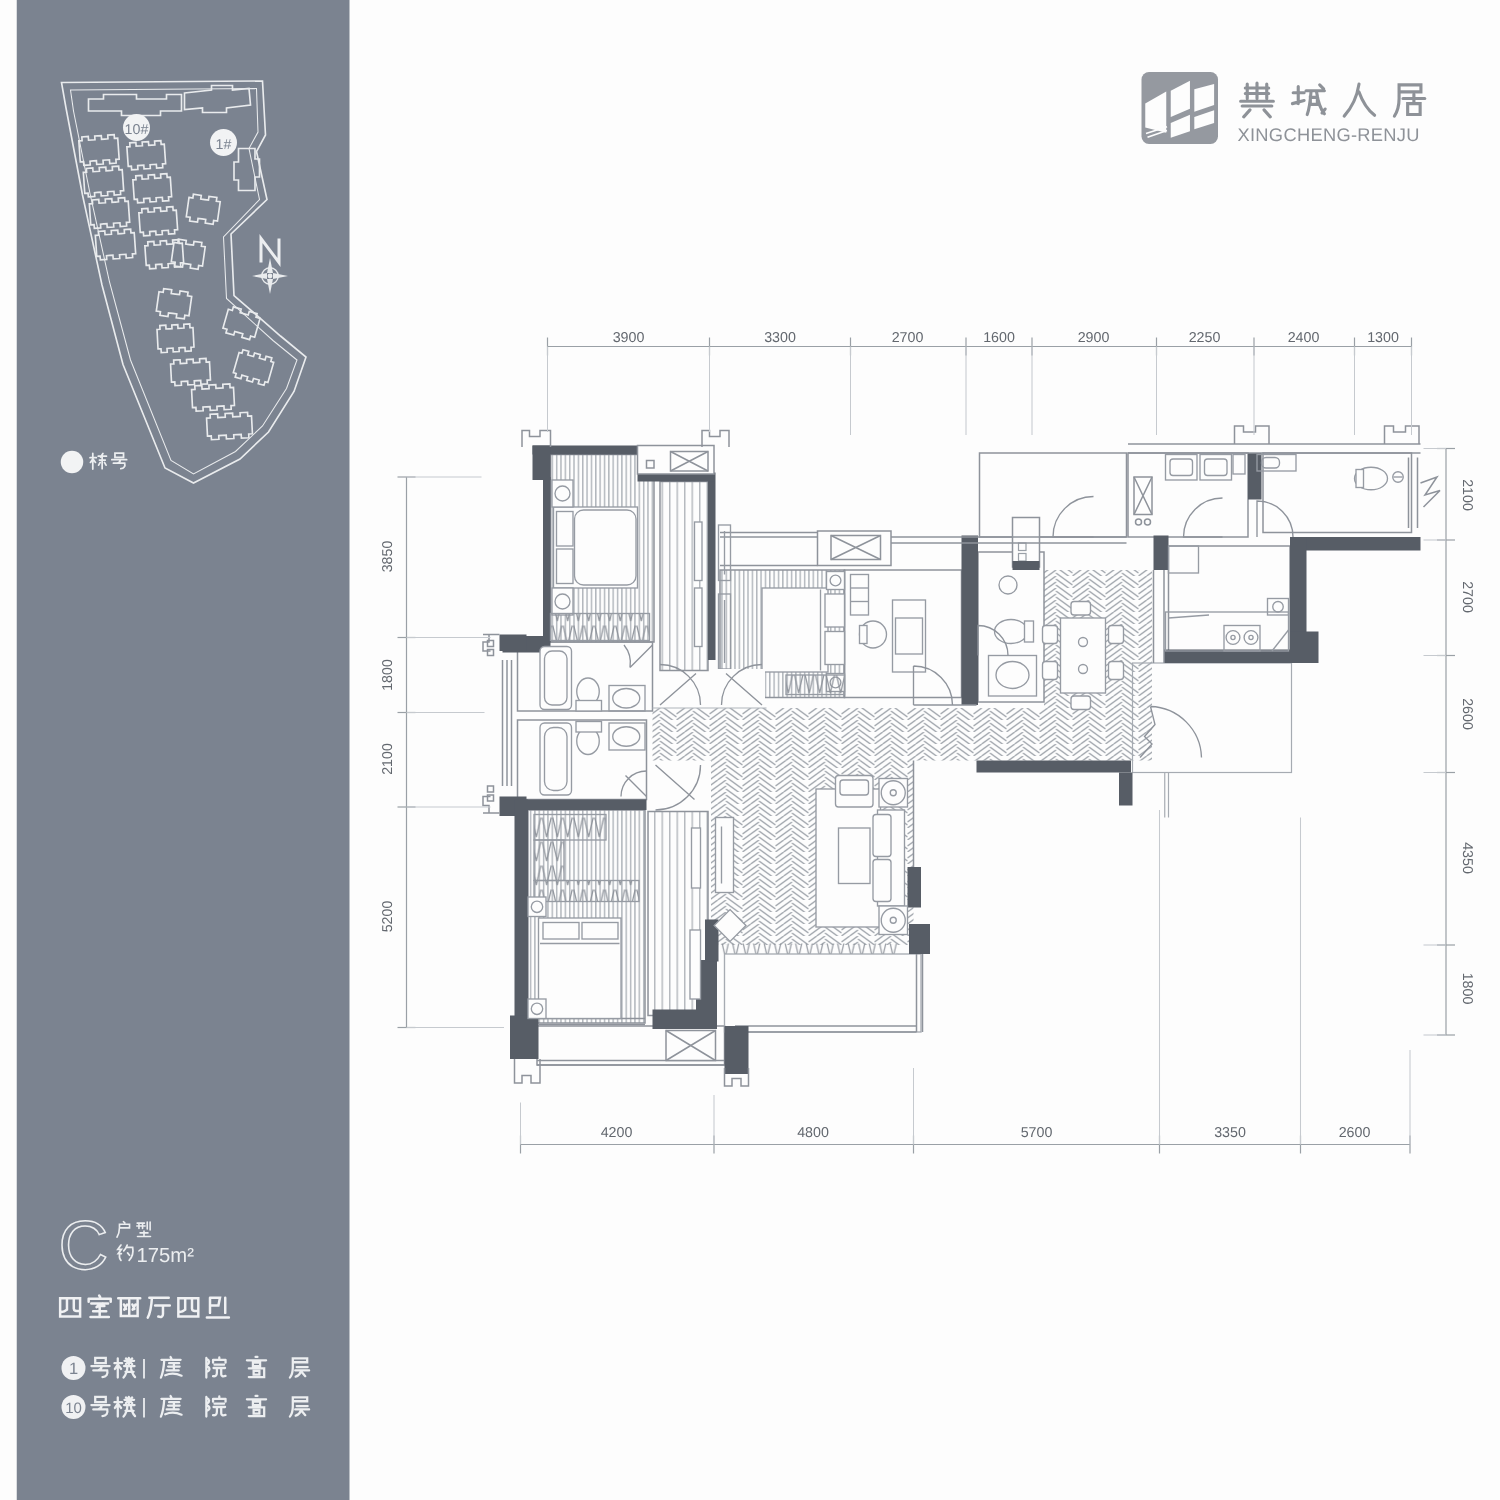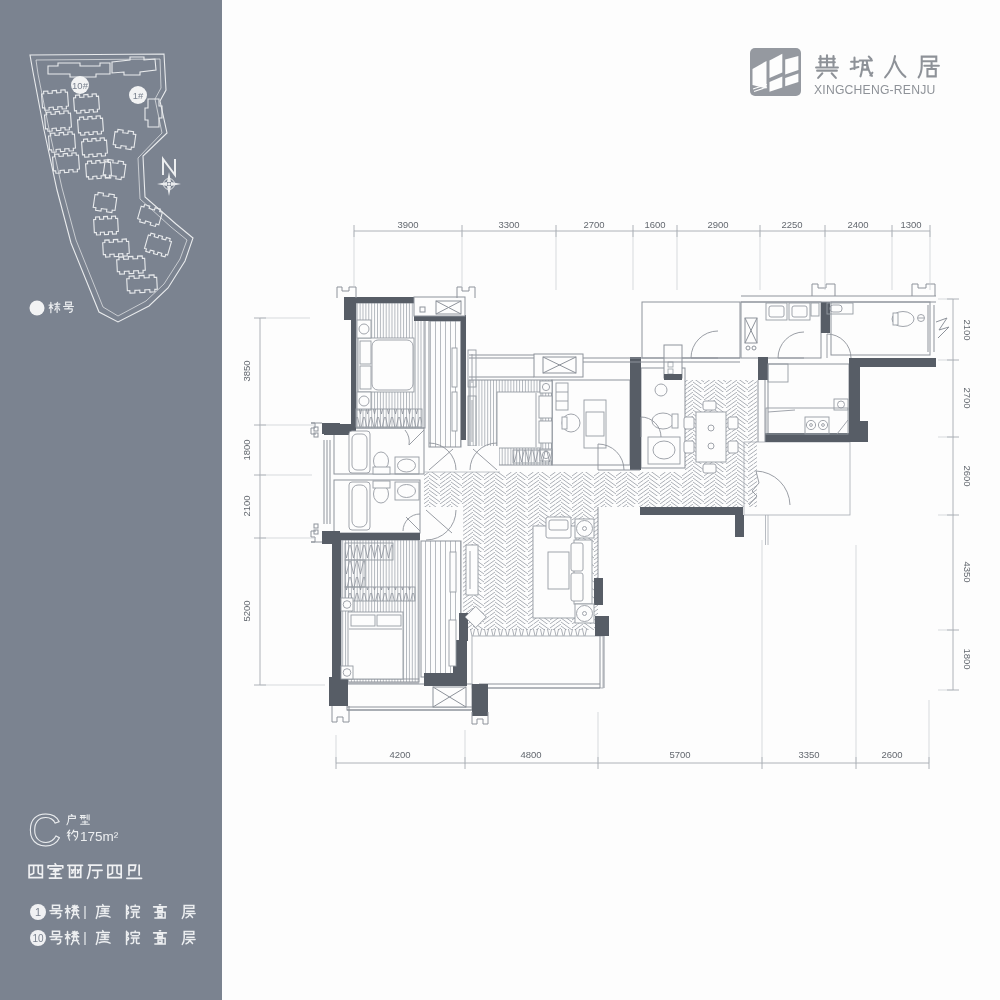--- a/index.html
+++ b/index.html
@@ -1,18 +1,18 @@
 <!DOCTYPE html>
 <html><head>
 <meta charset="utf-8">
 <style>
 html,body{margin:0;padding:0;background:#ffffff;}
 *{box-sizing:border-box;}
 body{font-family:"Liberation Sans", sans-serif;}
-#canvas{position:relative;width:1000px;height:1000px;background:#fdfdfd;overflow:hidden;}
+#canvas{position:relative;width:1000px;height:1000px;background:#fdfdfd;overflow:hidden;padding-left:11px;}
 </style>
 </head>
 <body>
 <div id="canvas">
 <svg width="1000" height="1000" viewBox="0 0 1000 1000" xmlns="http://www.w3.org/2000/svg">
 <defs>
 <pattern id="vstripe" width="2.9" height="8" patternUnits="userSpaceOnUse">
 <line x1="0.5" y1="0" x2="0.5" y2="8" stroke="#abb0b7" stroke-width="0.9"></line>
 </pattern>
 <pattern id="vstripe2" width="5" height="8" patternUnits="userSpaceOnUse">

